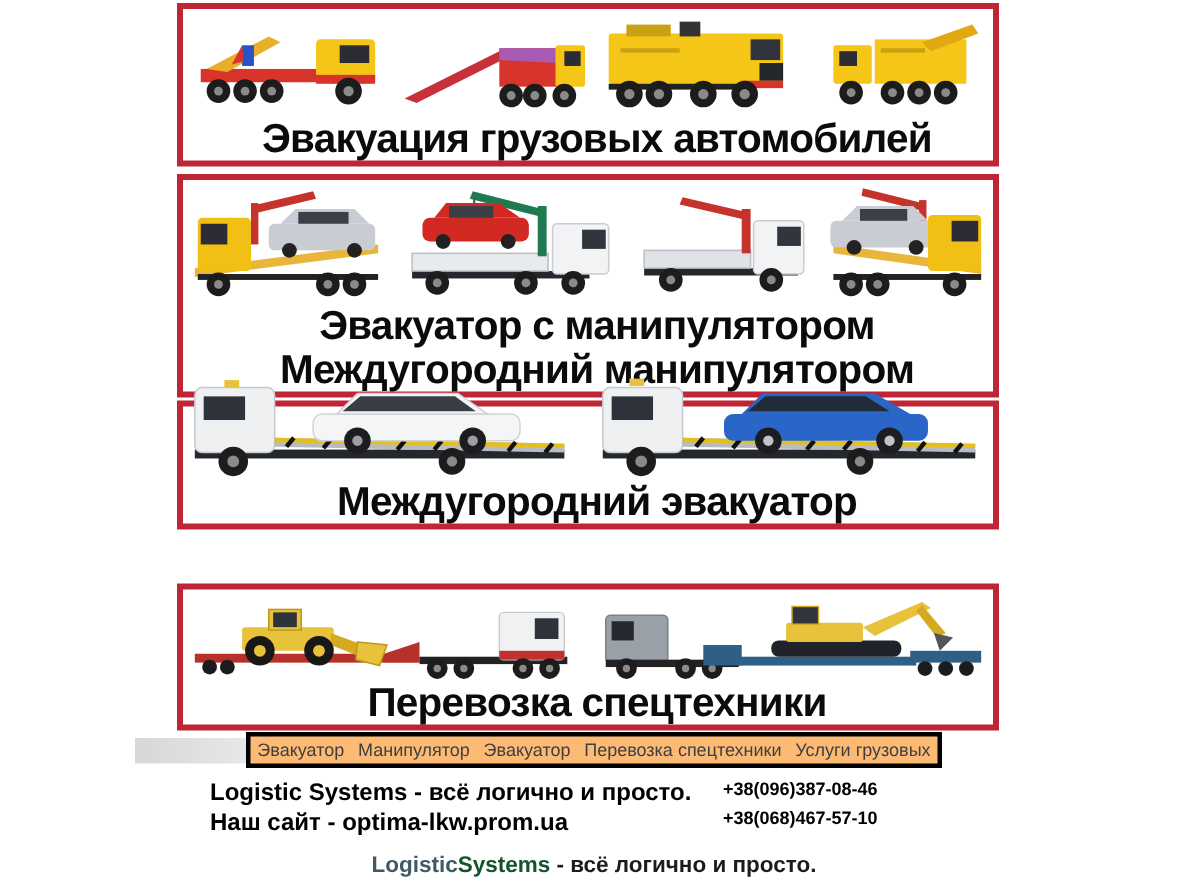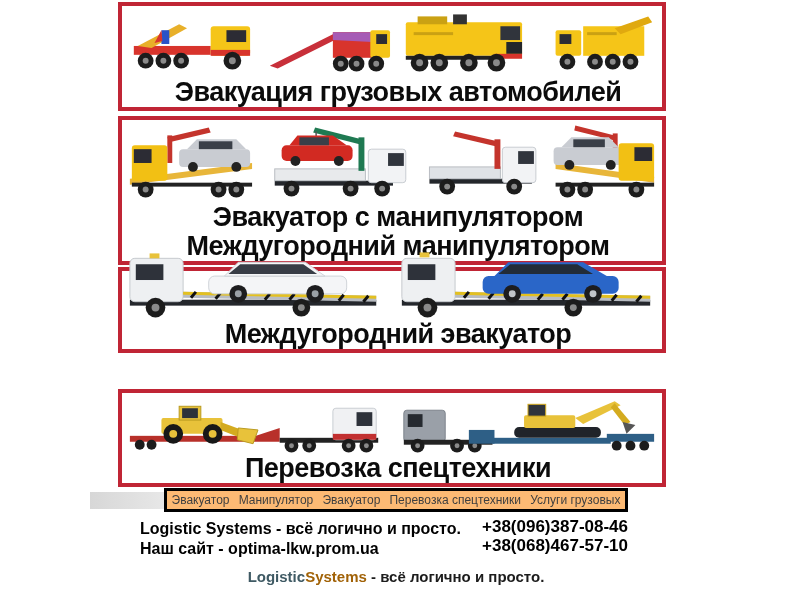--- a/index.html
+++ b/index.html
@@ -32,28 +32,28 @@
   }
   .menu-bar .mi{
     font-size:12px;color:#3f3f3f;white-space:nowrap;cursor:pointer;
   }
   .footer-left{
     position:absolute;left:140px;top:519px;width:345px;
     font-weight:bold;font-size:16px;line-height:20px;color:#000;white-space:nowrap;
   }
   .footer-right{
     position:absolute;left:482px;top:517px;width:170px;
-    font-weight:bold;font-size:17px;line-height:19px;color:#000;white-space:nowrap;
+    font-weight:bold;font-size:12px;line-height:19px;color:#000;white-space:nowrap;
   }
   .logo-line{
     position:absolute;left:118px;top:568px;width:556px;text-align:center;
     font-weight:bold;font-size:15px;white-space:nowrap;color:#1c1c1c;
   }
   .logo-line .lg1{color:#3f5a64;}
-  .logo-line .lg2{color:#a16207;}
+  .logo-line .lg2{color:#14532d;}
 </style>
 </head>
 <body>
 
 <div class="panel" id="panel-1">
   <svg width="540" height="70" viewBox="0 0 548 70">
 
     <rect x="12" y="38" width="78" height="9" fill="#d8342c"></rect>
     <polygon points="16,38 58,16 66,20 30,40" fill="#e8b02a"></polygon>
     <rect x="40" y="22" width="8" height="14" fill="#2a52c8"></rect>

